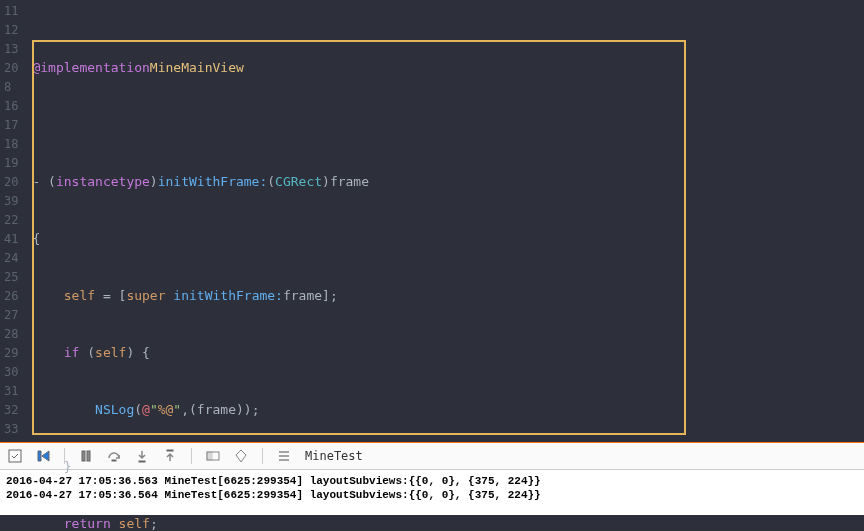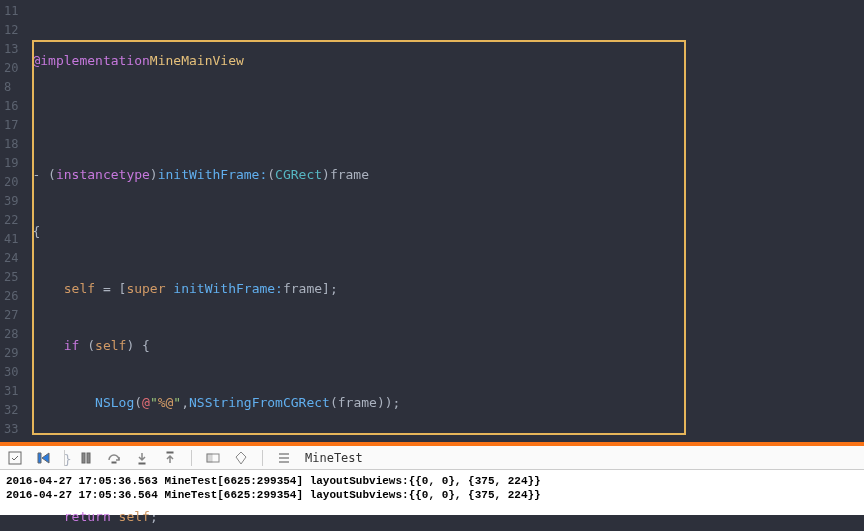--- a/index.html
+++ b/index.html
@@ -1,31 +1,31 @@
 <!DOCTYPE html>
 <html><head>
 <meta charset="utf-8">
 <style>
 *{margin:0;padding:0;box-sizing:border-box}
 body{background:#2d303b;font-family:Menlo,Monaco,Consolas,monospace;font-size:13px;color:#c8ccd4;width:864px;height:531px;overflow:hidden}
 .editor{display:flex;height:442px;position:relative}
 .gutter{background:#2d303b;color:#5c6370;text-align:left;padding:2px 8px 2px 4px;user-select:none;line-height:19px;font-size:12px;min-width:26px}
-.code{flex:1;padding:13px 6px;line-height:19px;position:relative;white-space:pre}
+.code{flex:1;padding:20px 6px;line-height:19px;position:relative;white-space:pre}
 .hl-box{position:absolute;left:32px;top:40px;right:178px;height:395px;border:2px solid #e5b55a;pointer-events:none}
 .line{height:19px;display:flex;align-items:center}
 .kw{color:#c678dd}
 .type{color:#56b6c2}
 .cls{color:#e5c07b}
 .fn{color:#61afef}
 .str{color:#98c379}
 .fmt{color:#d19a66}
 .var{color:#e06c75}
 .self{color:#d19a66}
 .pl{color:#abb2bf}
-.toolbar{height:28px;background:#fafafa;border-top:4px solid #f97316;border-bottom:1px solid #ccc;display:flex;align-items:center;padding:0 8px;gap:14px;color:#555;font-size:12px}
+.toolbar{height:28px;background:#fafafa;border-top:1px solid #f97316;border-bottom:1px solid #ccc;display:flex;align-items:center;padding:0 8px;gap:14px;color:#555;font-size:12px}
 .tb-ico{width:14px;height:14px;display:flex;align-items:center;justify-content:center;fill:#666;stroke:#666}
 .tb-ico svg{width:14px;height:14px}
 .tb-sep{width:1px;height:16px;background:#ccc}
 .console{background:#fff;color:#000;font-family:Liberation Mono, monospace;font-size:11px;font-weight:bold;padding:4px 6px;height:45px;line-height:14px}
 .blue{fill:#2a7bde}
 </style>
 </head>
 <body>
 
 <div class="editor">
@@ -54,21 +54,21 @@
     <div class="line">32</div>
     <div class="line">33</div>
   </div>
   <div class="code">
     <div class="line"><span class="kw">@implementation</span> <span class="cls">MineMainView</span></div>
     <div class="line"></div>
     <div class="line"><span class="pl">- </span><span class="pl">(</span><span class="kw">instancetype</span><span class="pl">)</span><span class="fn">initWithFrame:</span><span class="pl">(</span><span class="type">CGRect</span><span class="pl">)</span><span class="pl">frame</span></div>
     <div class="line"><span class="pl">{</span></div>
     <div class="line"><span>    </span><span class="self">self</span><span class="pl"> = [</span><span class="self">super</span><span> </span><span class="fn">initWithFrame:</span><span class="pl">frame</span><span class="pl">];</span></div>
     <div class="line"><span>    </span><span class="kw">if</span><span class="pl"> (</span><span class="self">self</span><span class="pl">) {</span></div>
-    <div class="line"><span>        </span><span class="fn">NSLog</span><span class="pl">(</span><span class="var">@</span><span class="str">"</span><span class="fmt">%@</span><span class="str">"</span><span class="pl">,</span><span class="fn">NSStringFromCGRect</span><span class="pl">(</span><span class="pl">frame</span><span class="pl">));</span></div>
+    <div class="line"><span>        </span><span class="fn">NSLog</span><span class="pl">(</span><span class="var">@</span><span class="str">"</span><span class="fmt">%@</span><span class="str">"</span><span class="pl">,</span><span class="pl">(</span><span class="pl">frame</span><span class="pl">));</span></div>
     <div class="line"><span>    </span><span class="pl">}</span></div>
     <div class="line"><span>    </span><span class="kw">return</span><span> </span><span class="self">self</span><span class="pl">;</span></div>
     
     
     
     
     
     
     
     

